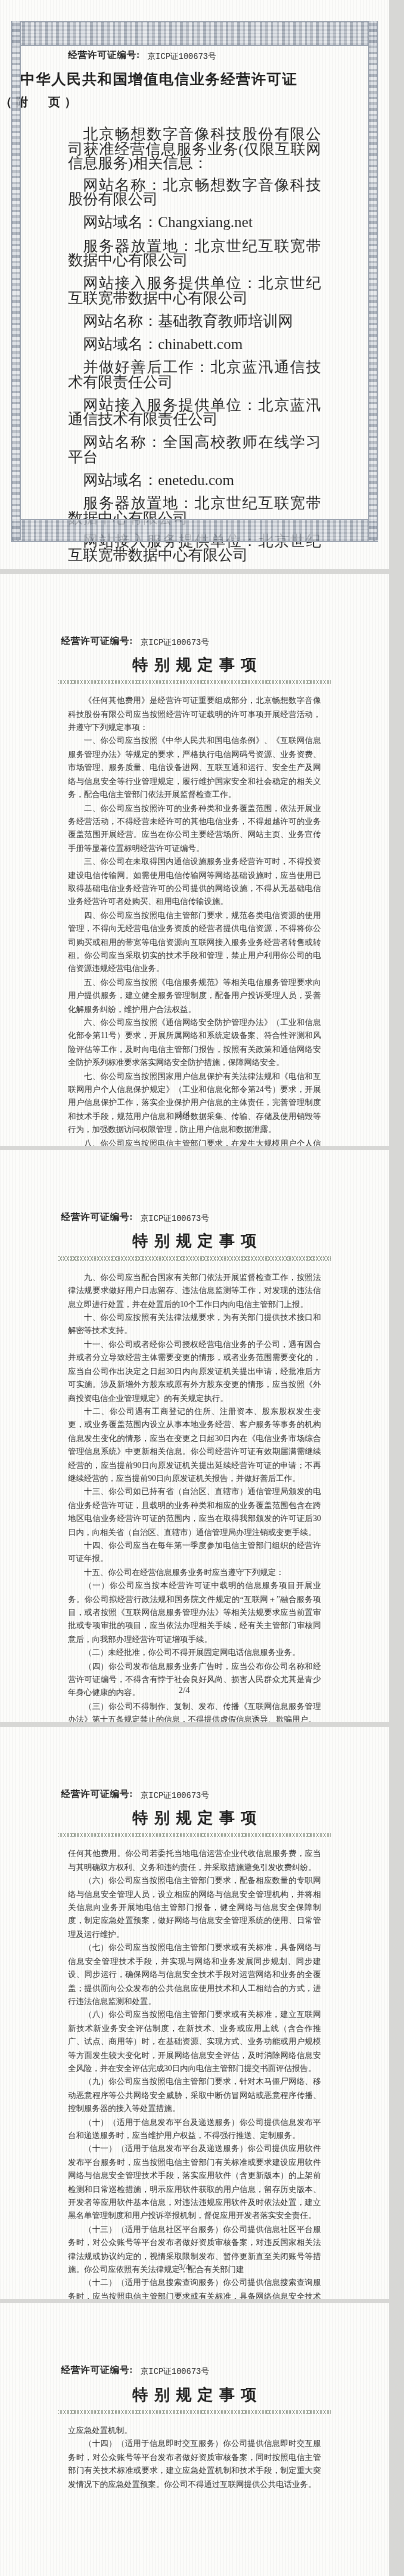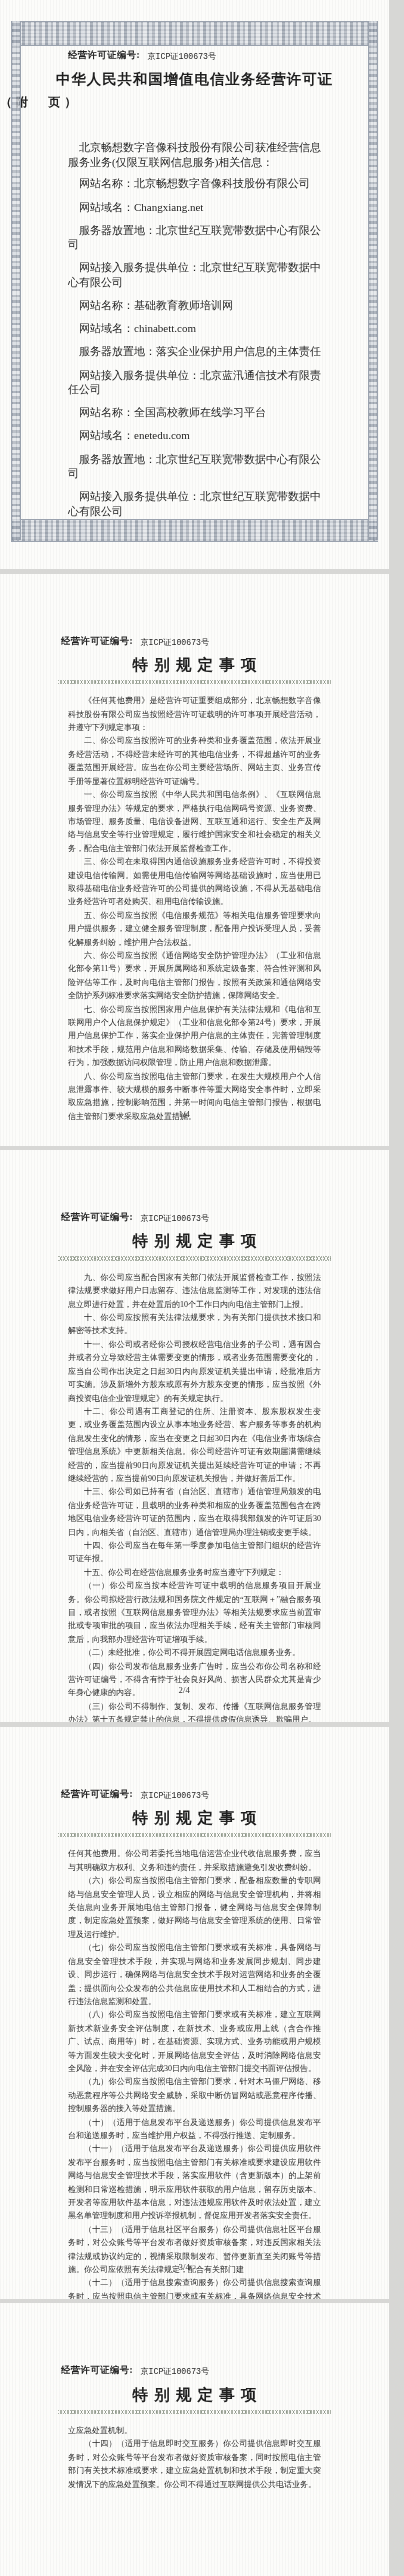--- a/index.html
+++ b/index.html
@@ -45,33 +45,33 @@
   .band-left{left:11.3px;top:20.6px;width:8.2px;height:519px;}
   .band-right{right:11.3px;top:20.6px;width:8.2px;height:519px;}
 
   .p1-header{margin:7.2px 0 0 68px;position:relative;z-index:2;}
   .page1 .p1-header{margin-top:49px;}
   .num-label{font-size:9.3px;font-weight:bold;letter-spacing:0.5px;}
   .num-value{font-size:8.2px;font-family:"Liberation Mono","DejaVu Sans Mono",monospace;margin-left:5.2px;position:relative;top:1px;}
 
   .p1-title{
     margin:8.2px 20.6px 0 20.6px;
-    text-align:center;
+    text-align:left;
     font-size:14.4px;
     font-weight:bold;
     letter-spacing:1px;
   }
   .p1-subtitle{
     margin-top:5.2px;
     text-align:left;
     font-size:12px;
     font-weight:bold;
     letter-spacing:4.1px;
   }
-  .p1-body{margin:29px 68px 0 68px;font-size:11px;line-height:14.4px;}
+  .p1-body{margin:16px 68px 0 68px;font-size:15px;line-height:14.4px;}
   .p1-intro{text-indent:1em;margin:0 0 7.2px 0;text-align:justify;}
   .p1-body .entry{text-indent:1em;margin:0 0 8.8px 0;text-align:justify;}
 
   
   .std-header{margin:61px 0 0 61px;}
   .std-title{
     margin-top:7.2px;
     text-align:center;
     font-size:15.5px;
     font-weight:bold;
@@ -119,42 +119,43 @@
 
     <div class="p1-body">
       <p class="p1-intro">北京畅想数字音像科技股份有限公司获准经营信息服务业务(仅限互联网信息服务)相关信息：</p>
       <div>
           <p class="entry">网站名称：北京畅想数字音像科技股份有限公司</p>
           <p class="entry">网站域名：Changxiang.net</p>
           <p class="entry">服务器放置地：北京世纪互联宽带数据中心有限公司</p>
           <p class="entry">网站接入服务提供单位：北京世纪互联宽带数据中心有限公司</p>
           <p class="entry">网站名称：基础教育教师培训网</p>
           <p class="entry">网站域名：chinabett.com</p>
-          <p class="entry">服务器放置地：落实企业保护用户信息的主体责任</p>
+          <p class="entry">并做好善后工作：北京蓝汛通信技术有限责任公司</p>
           <p class="entry">网站接入服务提供单位：北京蓝汛通信技术有限责任公司</p>
           <p class="entry">网站名称：全国高校教师在线学习平台</p>
           <p class="entry">网站域名：enetedu.com</p>
           <p class="entry">服务器放置地：北京世纪互联宽带数据中心有限公司</p>
           <p class="entry">网站接入服务提供单位：北京世纪互联宽带数据中心有限公司</p>
         </div>
     </div>
   </section>
 
   <section class="page page-std">
     <div class="std-header">
       <span class="num-label">经营许可证编号:</span>
       <span class="num-value">京ICP证100673号</span>
     </div>
     <div class="std-title">特别规定事项</div>
     <div class="wavy-rule"></div>
     <div class="std-body">
         <p class="entry">《任何其他费用》是经营许可证重要组成部分，北京畅想数字音像科技股份有限公司应当按照经营许可证载明的许可事项开展经营活动，并遵守下列规定事项：</p>
+        <p class="entry">一、你公司应当按照《中华人民共和国电信条例》、《互联网信息服务管理办法》等规定的要求，严格执行电信网码号资源、业务资费、市场管理、服务质量、电信设备进网、互联互通和运行、安全生产及网络与信息安全等行业管理规定，履行维护国家安全和社会稳定的相关义务，配合电信主管部门依法开展监督检查工作。</p>
         <p class="entry">二、你公司应当按照许可的业务种类和业务覆盖范围，依法开展业务经营活动，不得经营未经许可的其他电信业务，不得超越许可的业务覆盖范围开展经营。应当在你公司主要经营场所、网站主页、业务宣传手册等显著位置标明经营许可证编号。</p>
-        <p class="entry">一、你公司应当按照《中华人民共和国电信条例》、《互联网信息服务管理办法》等规定的要求，严格执行电信网码号资源、业务资费、市场管理、服务质量、电信设备进网、互联互通和运行、安全生产及网络与信息安全等行业管理规定，履行维护国家安全和社会稳定的相关义务，配合电信主管部门依法开展监督检查工作。</p>
         <p class="entry">三、你公司在未取得国内通信设施服务业务经营许可时，不得投资建设电信传输网。如需使用电信传输网等网络基础设施时，应当使用已取得基础电信业务经营许可的公司提供的网络设施，不得从无基础电信业务经营许可者处购买、租用电信传输设施。</p>
+        <p class="entry">四、你公司应当按照电信主管部门要求，规范各类电信资源的使用管理，不得向无经营电信业务资质的经营者提供电信资源，不得将你公司购买或租用的带宽等电信资源向互联网接入服务业务经营者转售或转租。你公司应当采取切实的技术手段和管理，禁止用户利用你公司的电信资源违规经营电信业务。</p>
         <p class="entry">五、你公司应当按照《电信服务规范》等相关电信服务管理要求向用户提供服务，建立健全服务管理制度，配备用户投诉受理人员，妥善化解服务纠纷，维护用户合法权益。</p>
         <p class="entry">六、你公司应当按照《通信网络安全防护管理办法》（工业和信息化部令第11号）要求，开展所属网络和系统定级备案、符合性评测和风险评估等工作，及时向电信主管部门报告，按照有关政策和通信网络安全防护系列标准要求落实网络安全防护措施，保障网络安全。</p>
         <p class="entry">七、你公司应当按照国家用户信息保护有关法律法规和《电信和互联网用户个人信息保护规定》（工业和信息化部令第24号）要求，开展用户信息保护工作，落实企业保护用户信息的主体责任，完善管理制度和技术手段，规范用户信息和网络数据采集、传输、存储及使用销毁等行为，加强数据访问权限管理，防止用户信息和数据泄露。</p>
         <p class="entry">八、你公司应当按照电信主管部门要求，在发生大规模用户个人信息泄露事件、较大规模的服务中断事件等重大网络安全事件时，立即采取应急措施，控制影响范围，并第一时间向电信主管部门报告，根据电信主管部门要求采取应急处置措施。</p>
       </div>
     <div class="page-footer">1/4</div>
   </section>
 
   <section class="page page-std">
     <div class="std-header">

